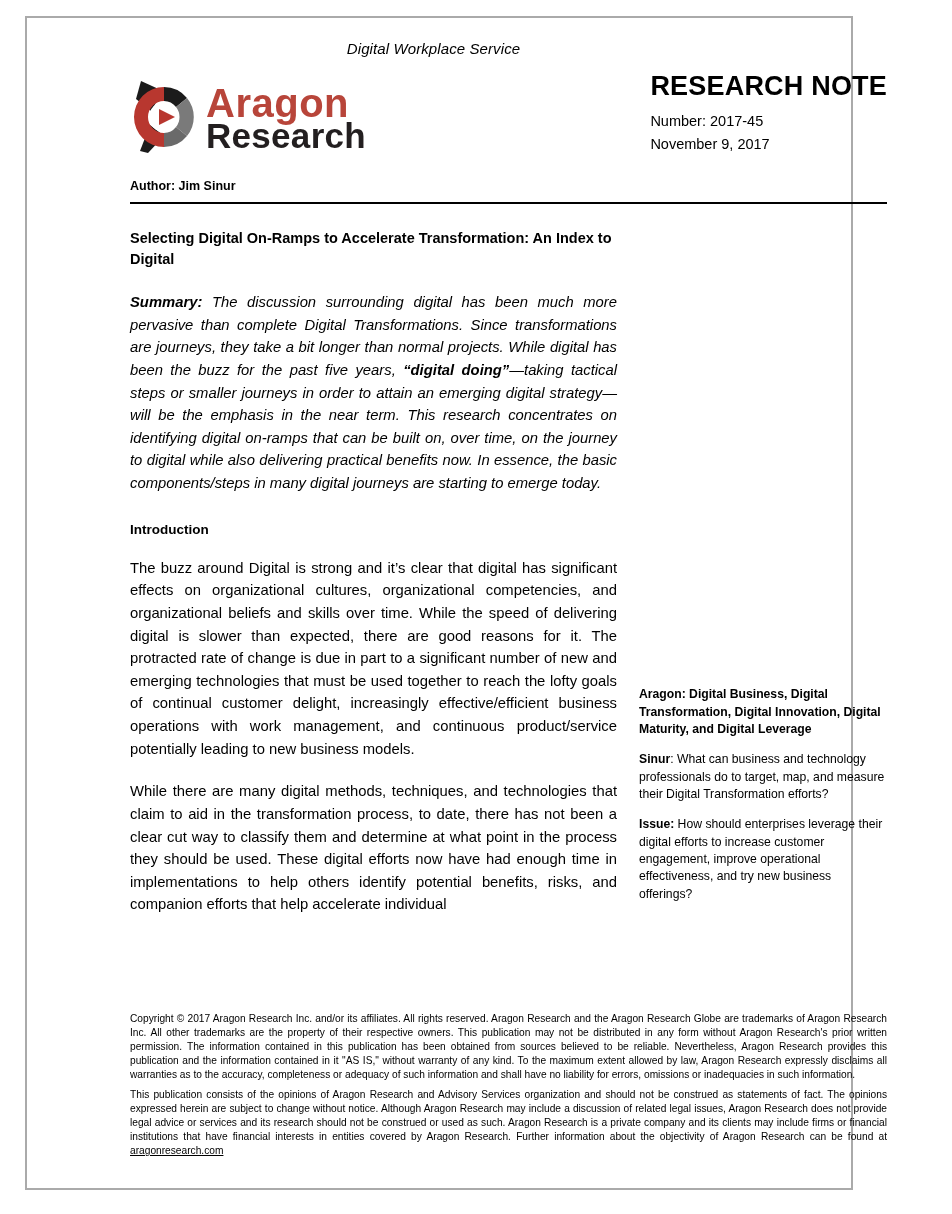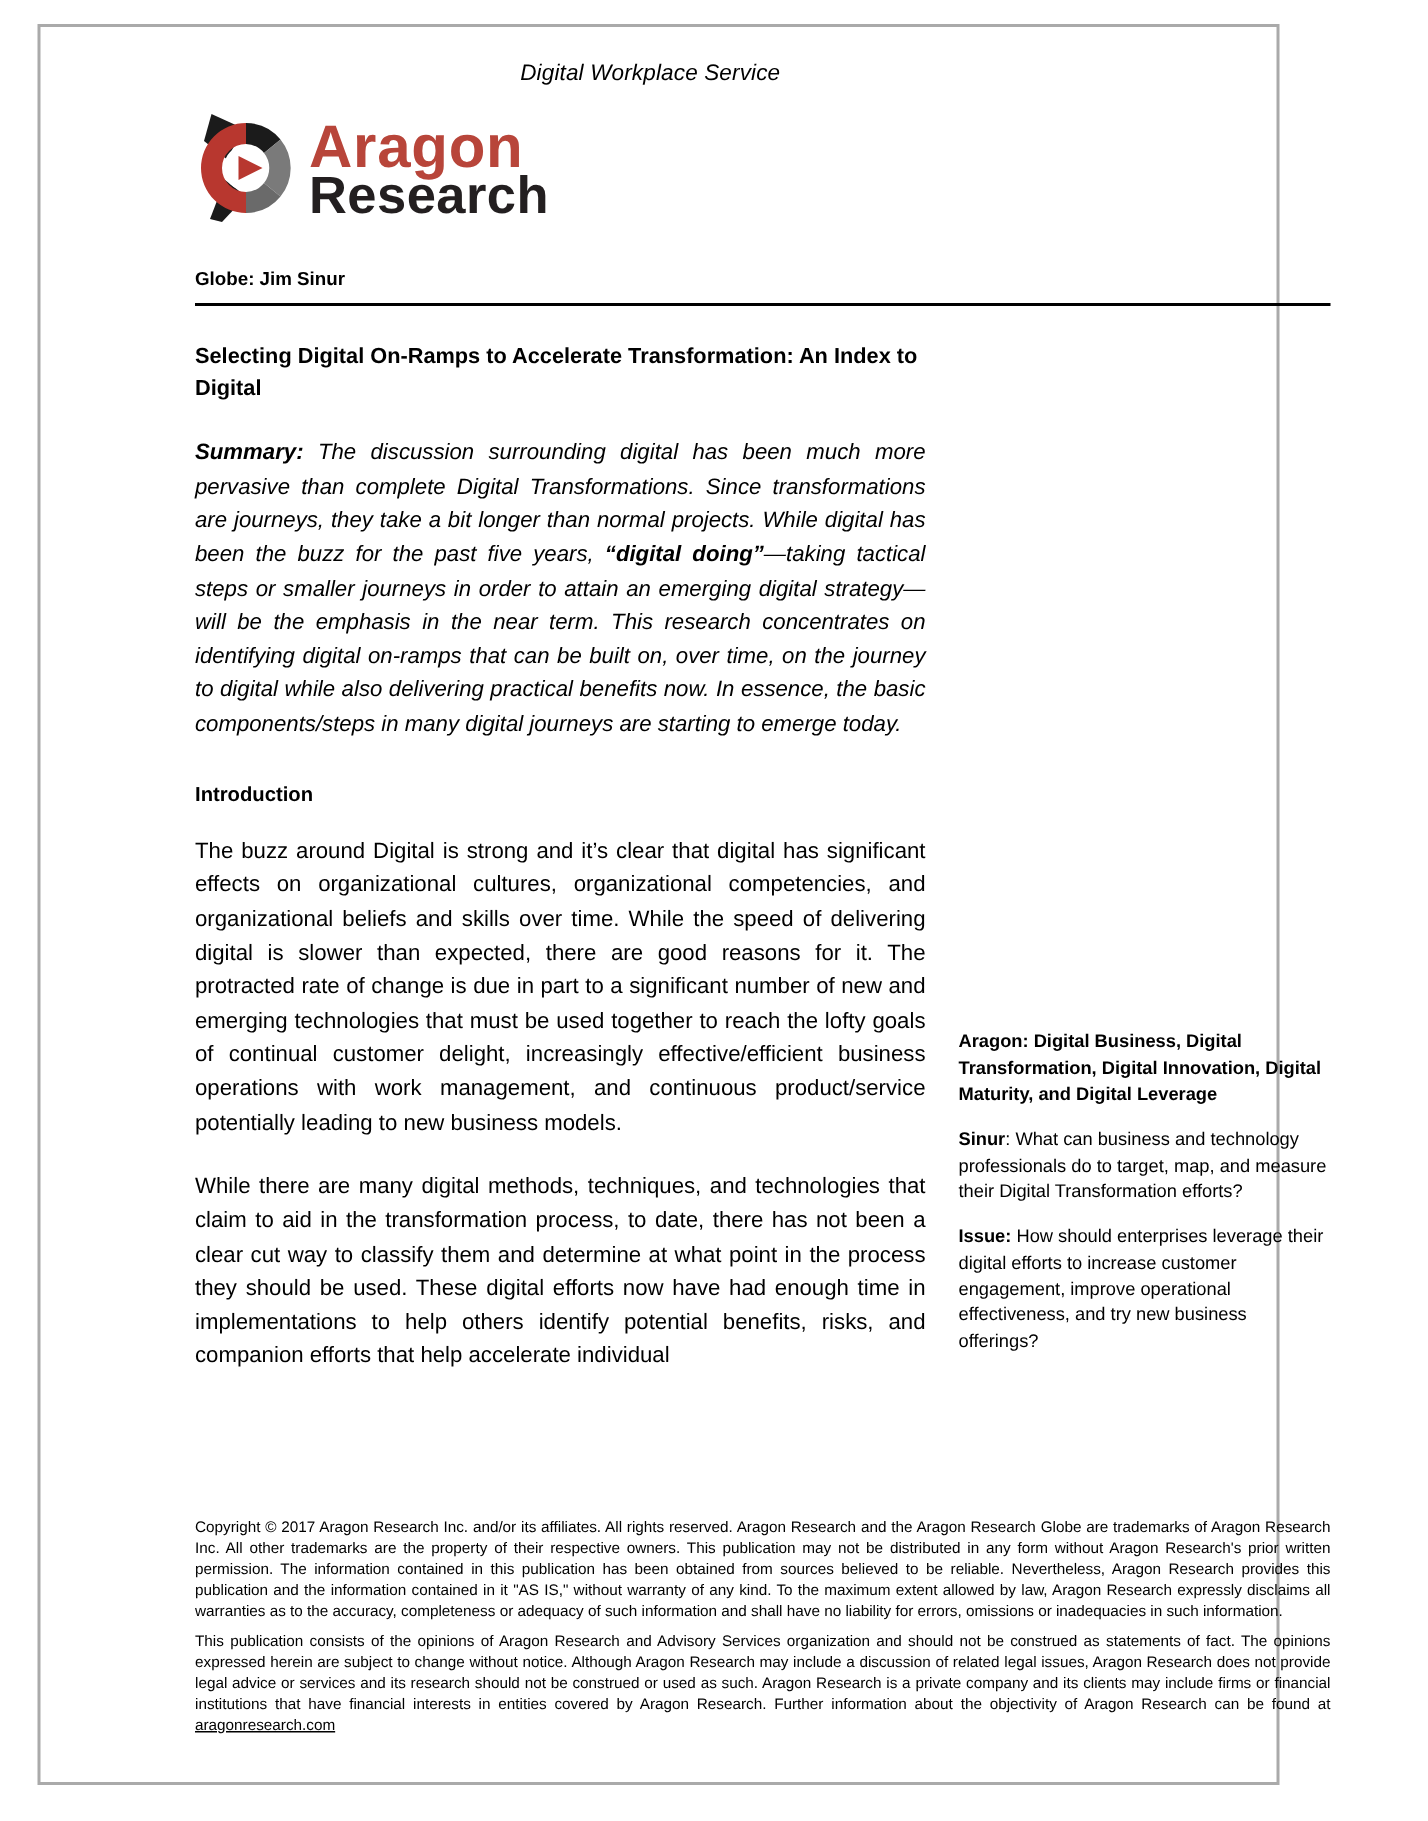--- a/index.html
+++ b/index.html
@@ -40,21 +40,21 @@
     text-align: center;
     font-style: italic;
     font-size: 15px;
     letter-spacing: .1px;
     margin: 8px 0 0 0;
     padding-right: 150px;
   }
 
   .masthead {
     display: flex;
-    align-items: center;
+    align-items: flex-end;
     justify-content: space-between;
     margin-top: 12px;
     height: 86px;
   }
 
   
   .logo-block {
     display: flex;
     align-items: center;
     gap: 8px;
@@ -223,23 +223,28 @@
 
             <path d="M29 30 L45 38 L29 46 Z" fill="#b8372f"></path>
           </svg>
         </div>
         <div class="logo-words">
           <span class="logo-word-aragon">Aragon</span>
           <span class="logo-word-research">Research</span>
         </div>
       </div>
 
+      <div class="header-right">
+        <div class="research-note">RESEARCH NOTE</div>
+        <div class="header-meta">Number: 2017-45</div>
+        <div class="header-meta">November 9, 2017</div>
+      </div>
     </div>
 
-    <div class="author-line">Globe: Jim Sinur</div>
+    <div class="author-line">Author: Jim Sinur</div>
     <hr class="rule">
 
     <div class="content">
 
       <div class="col-main">
         <h1 class="doc-title">Selecting Digital On-Ramps to Accelerate Transformation: An Index to Digital</h1>
 
         <p class="summary-p"><b>Summary:</b><span>  The discussion surrounding digital has been much more pervasive than complete Digital Transformations. Since transformations are journeys, they take a bit longer than normal projects. While digital has been the buzz for the past five years, </span><b>“digital doing”</b><span>—taking tactical steps or smaller journeys in order to attain an emerging digital strategy—will be the emphasis in the near term. This research concentrates on identifying digital on-ramps that can be built on, over time, on the journey to digital while also delivering practical benefits now. In essence, the basic components/steps in many digital journeys are starting to emerge today.</span></p>
 
         <h2 class="section-head">Introduction</h2>

